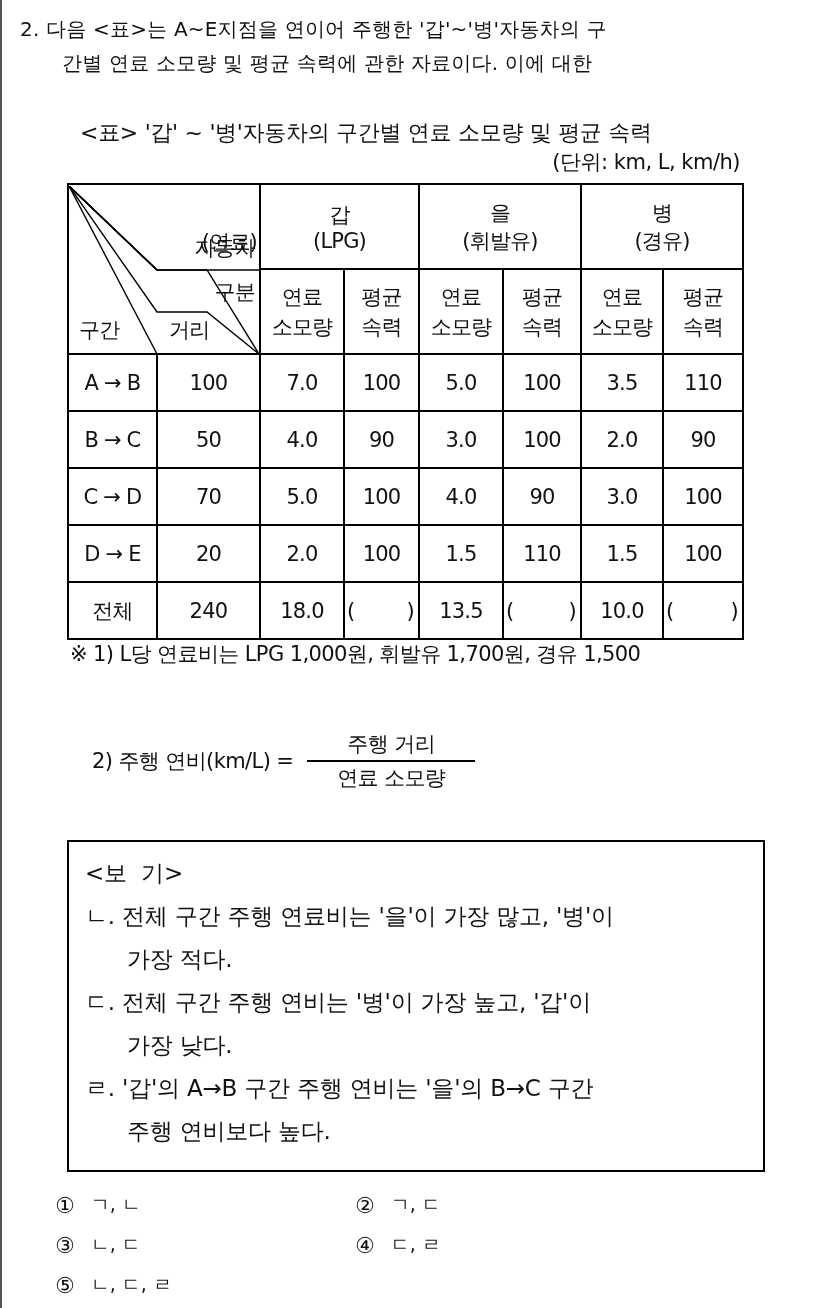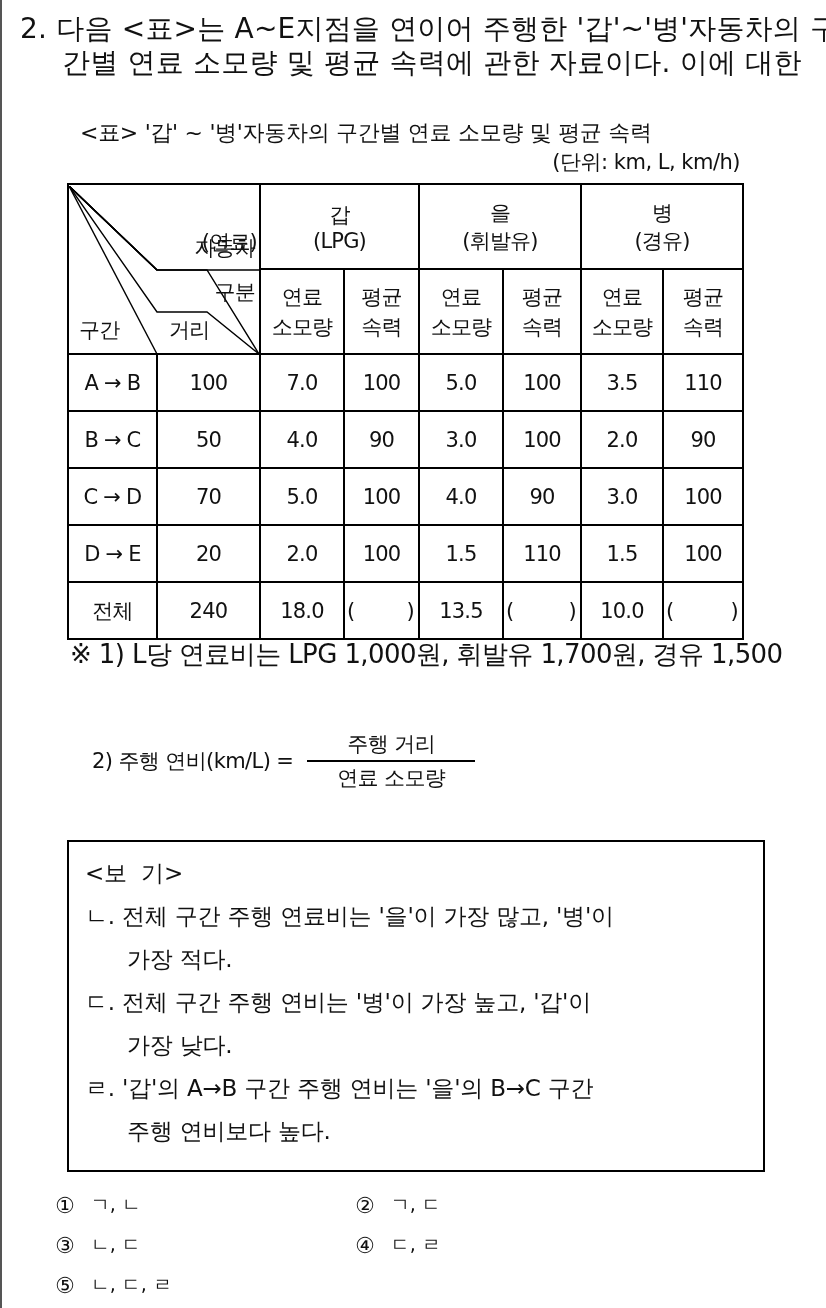--- a/index.html
+++ b/index.html
@@ -3,21 +3,21 @@
 <meta charset="utf-8">
 <style>
   html, body { margin: 0; padding: 0; background: #ffffff; }
   body {
     width: 826px; height: 1308px; position: relative; overflow: hidden;
     font-family: "DejaVu Sans", sans-serif; color: #111;
   }
   .left-rule { position: absolute; left: 0; top: 0; width: 2px; height: 1308px; background: #555; }
   .question {
     position: absolute; left: 20px; top: 12px; width: 790px;
-    font-size: 28px; line-height: 34px; letter-spacing: 0.2px;
+    font-size: 20px; line-height: 34px; letter-spacing: 0.2px;
   }
   .question .line { white-space: nowrap; }
   .question .indent { padding-left: 42px; }
 
   .table-title {
     position: absolute; left: 80px; top: 118px; font-size: 22px; white-space: nowrap; letter-spacing: -0.3px;
   }
   .table-unit {
     position: absolute; right: 86px; top: 148px; font-size: 21px; white-space: nowrap; letter-spacing: -0.5px;
   }
@@ -32,21 +32,21 @@
   }
   table.data tr.h1 td { height: 83px; }
   table.data tr.h2 td { height: 83px; line-height: 30px; }
   table.data tr.row td { height: 55px; }
   .paren-wrap { display: flex; justify-content: space-between; padding: 0 4px 0 2px; }
 
   .corner { position: relative; }
   .corner svg { position: absolute; left: 0; top: 0; }
   .corner .lbl { position: absolute; font-size: 21px; white-space: nowrap; }
 
-  .notes { position: absolute; left: 70px; top: 638px; font-size: 26px; letter-spacing: -0.6px; }
+  .notes { position: absolute; left: 70px; top: 638px; font-size: 21px; letter-spacing: -0.6px; }
   .notes .n1 { white-space: nowrap; line-height: 32px; }
   .notes .n1b { padding-left: 66px; line-height: 32px; margin-top: 10px; }
   .formula { position: absolute; left: 92px; top: 730px; font-size: 21px; display: flex; align-items: center; letter-spacing: -0.6px; }
   .formula .frac { display: inline-flex; flex-direction: column; align-items: center; margin-left: 14px; }
   .formula .num { padding: 0 40px 2px 40px; border-bottom: 2px solid #000; }
   .formula .den { padding-top: 2px; }
 
   .bogi {
     position: absolute; left: 67px; top: 840px; width: 698px; height: 332px;
     border: 2px solid #000; box-sizing: border-box; padding: 10px 0 0 16px;

